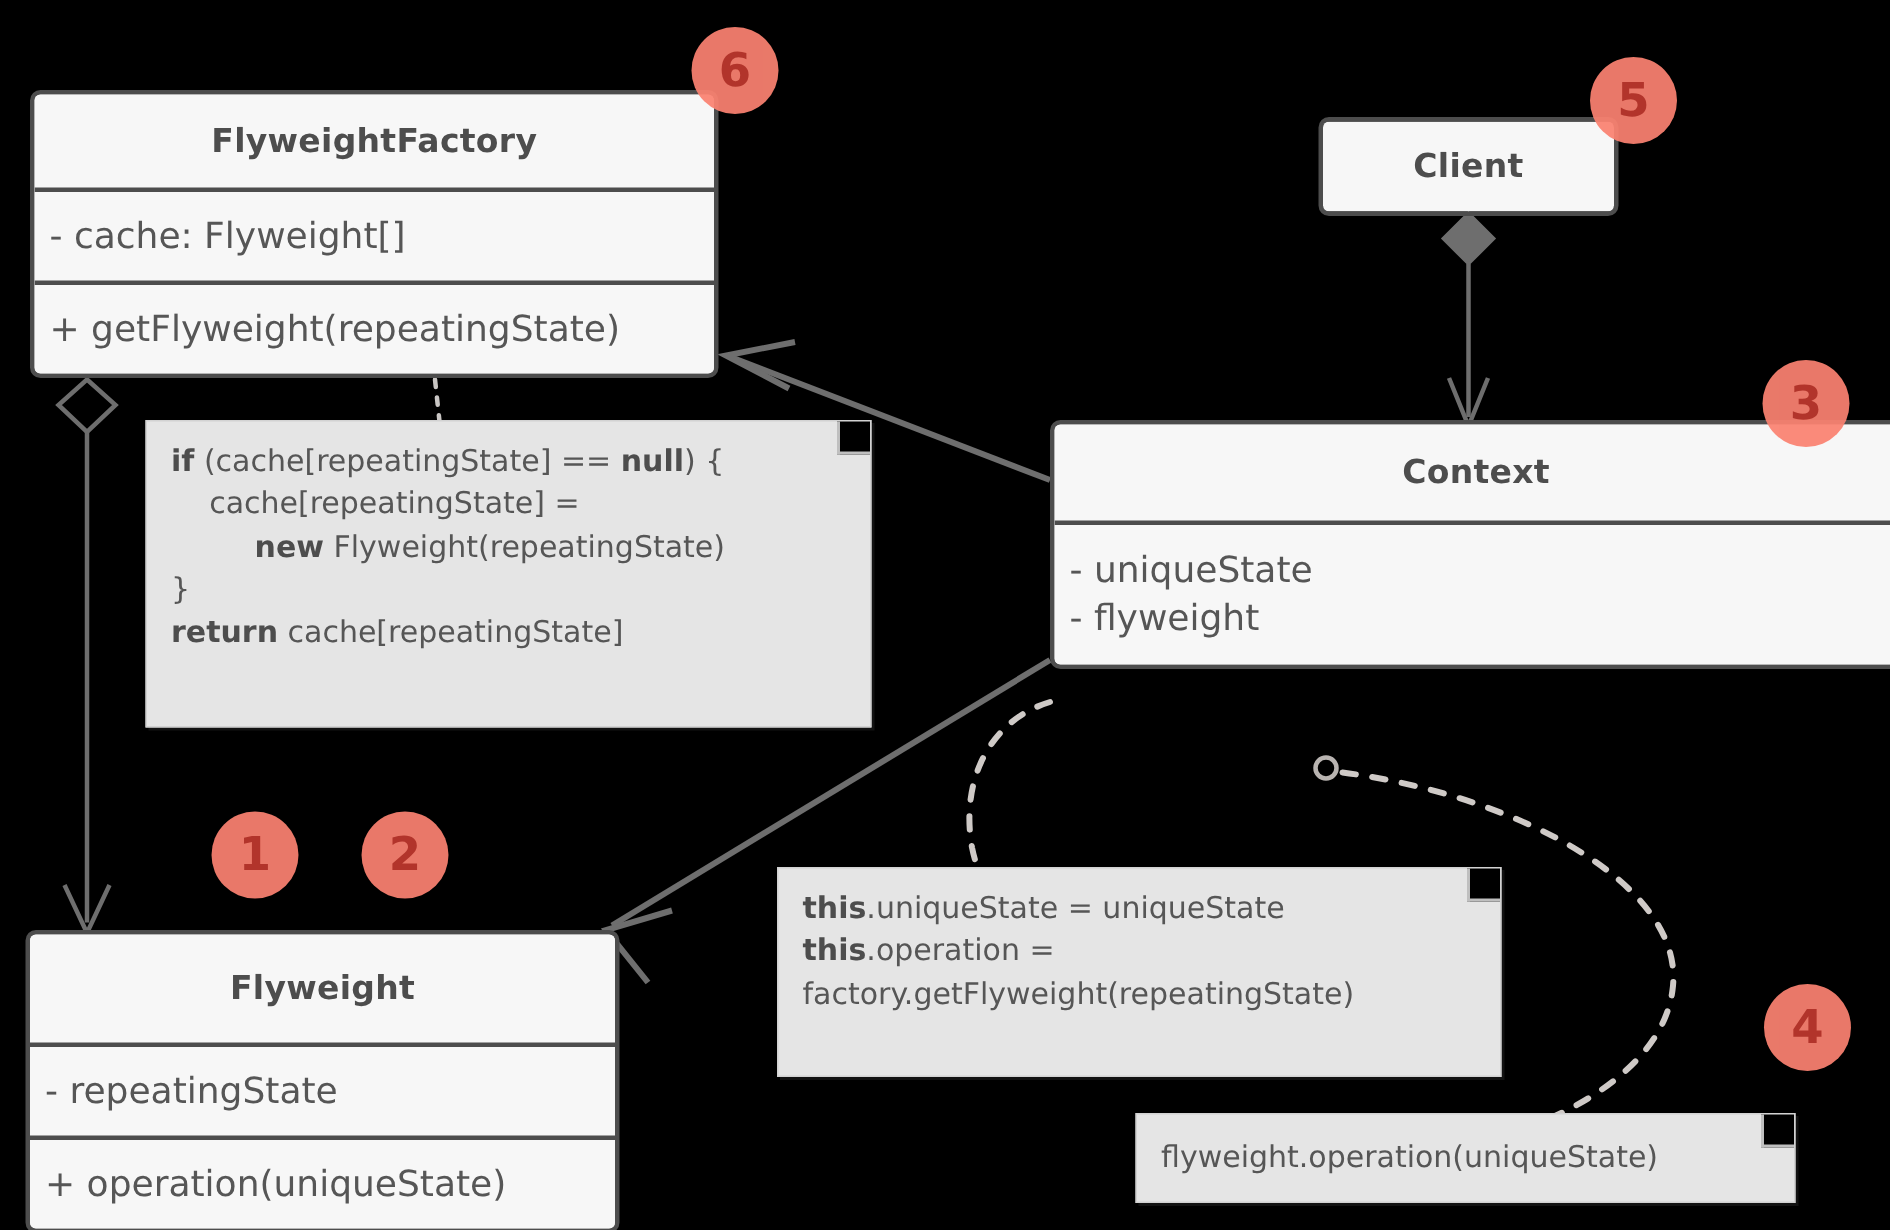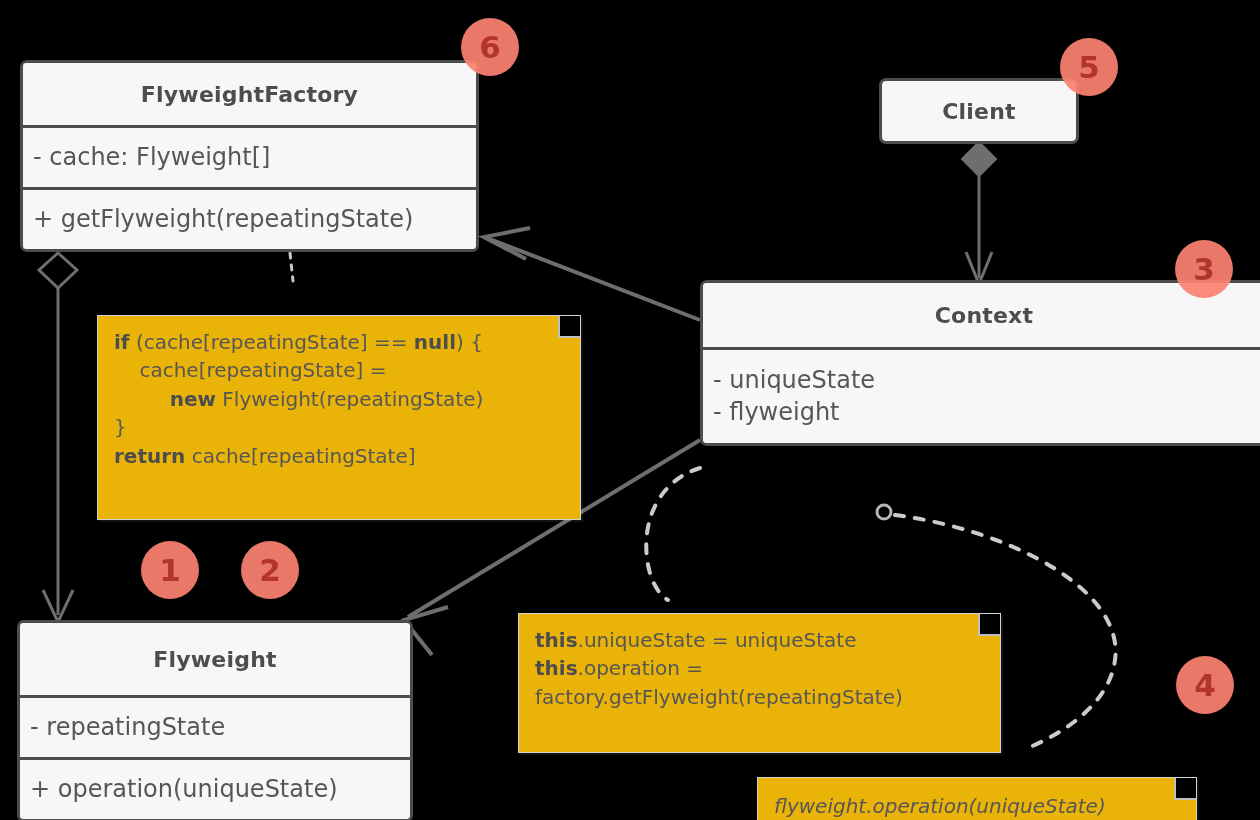--- a/index.html
+++ b/index.html
@@ -55,28 +55,27 @@
     font-size: 24px;
     line-height: 1.32;
     color: #565656;
     white-space: nowrap;
   }
 
   
   .note {
     position: absolute;
     box-sizing: border-box;
-    background: #eab308;
+    background: #e5e5e5;
     color: #565656;
     font-size: 20px;
     line-height: 1.42;
     padding: 12px 14px 12px 16px;
     border: 1px solid #d2d2d2;
     box-shadow: 2px 2px 0 rgba(255,255,255,0.07);
-    margin-top: 35px;
   }
   .note .fold {
     position: absolute;
     top: 0;
     right: 0;
     width: 20px;
     height: 20px;
     background: #000000;
     border-left: 2px solid #bfbfbf;
     border-bottom: 2px solid #bfbfbf;
@@ -211,21 +210,21 @@
     </div>
   </div>
 
   <div class="note" style="left:518px; top:578px; width:483px; height:140px;">
     <span class="fold"></span>
     <span class="nline"><b>this</b><span>.uniqueState = uniqueState</span></span>
     <span class="nline"><b>this</b><span>.operation =</span></span>
     <span class="nline">factory.getFlyweight(repeatingState)</span>
   </div>
 
-  <div class="note" style="left:757px; top:742px; width:440px; height:74px; padding-top:14px;font-style:italic;">
+  <div class="note" style="left:757px; top:742px; width:440px; height:60px; padding-top:14px;">
     <span class="fold"></span>
     <span class="nline">flyweight.operation(uniqueState)</span>
   </div>
 
   <div class="badge" style="left:1176px; top:656px;">
     <span>4</span>
   </div>
 
 </div>
 

